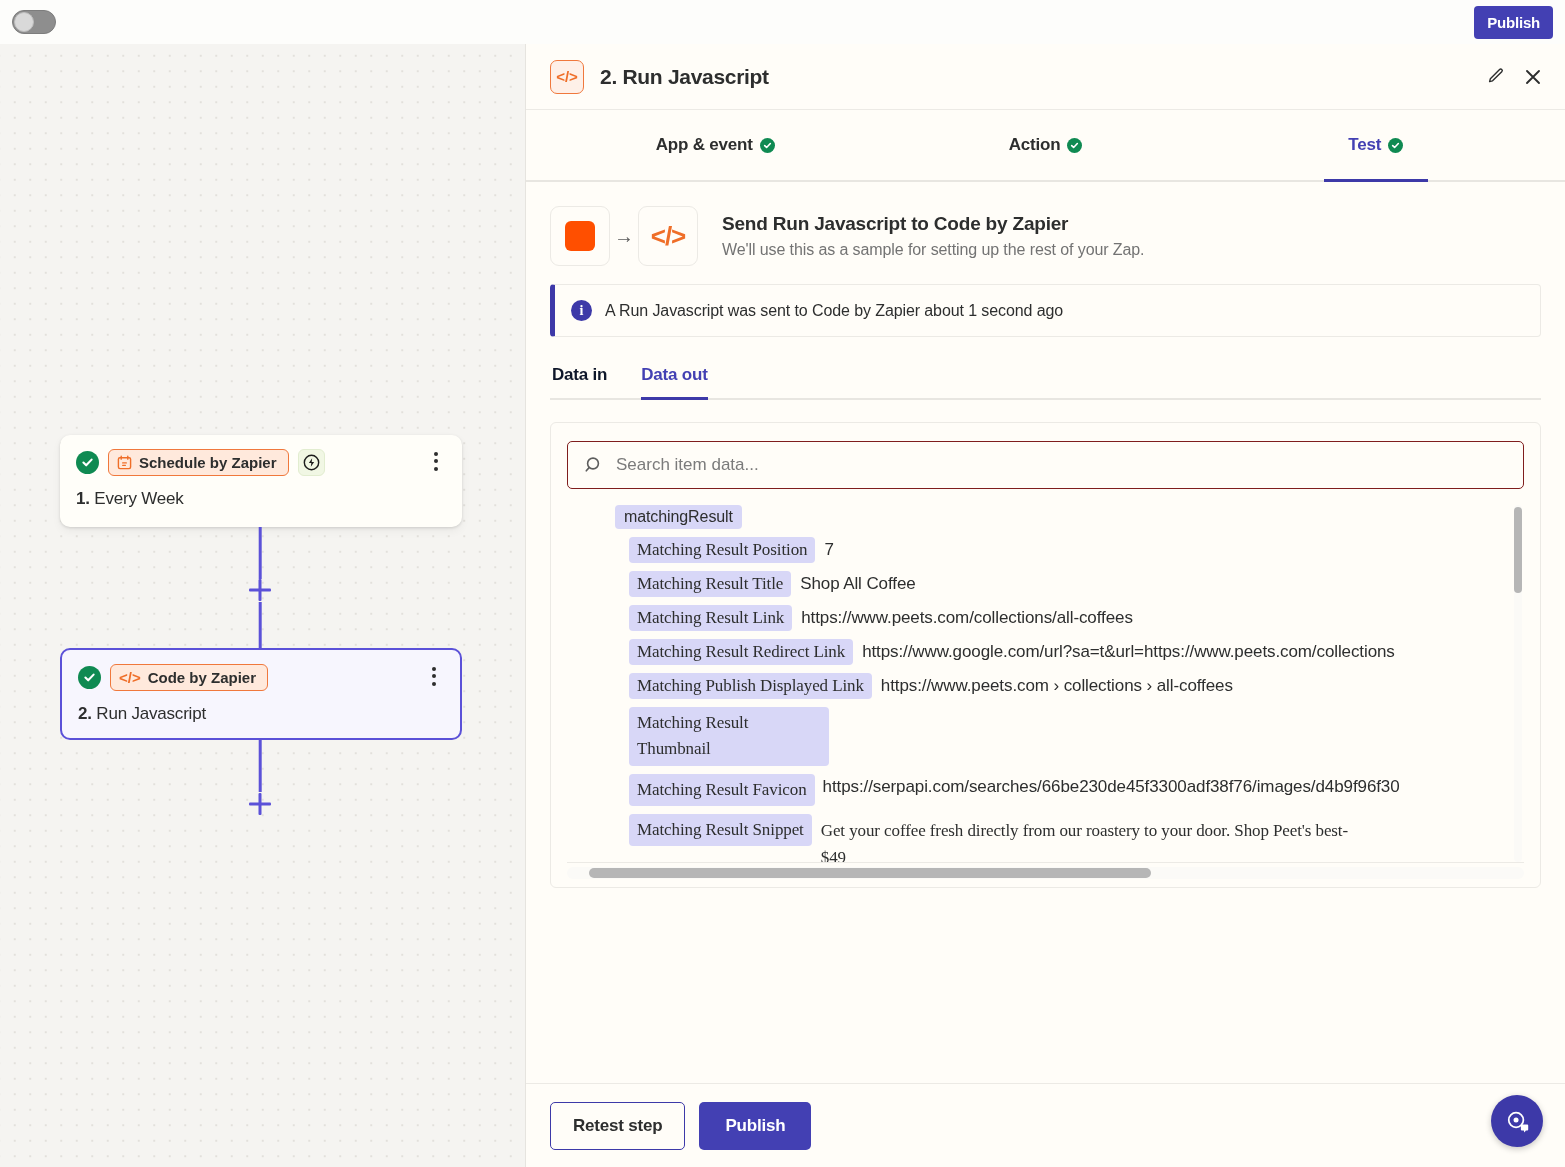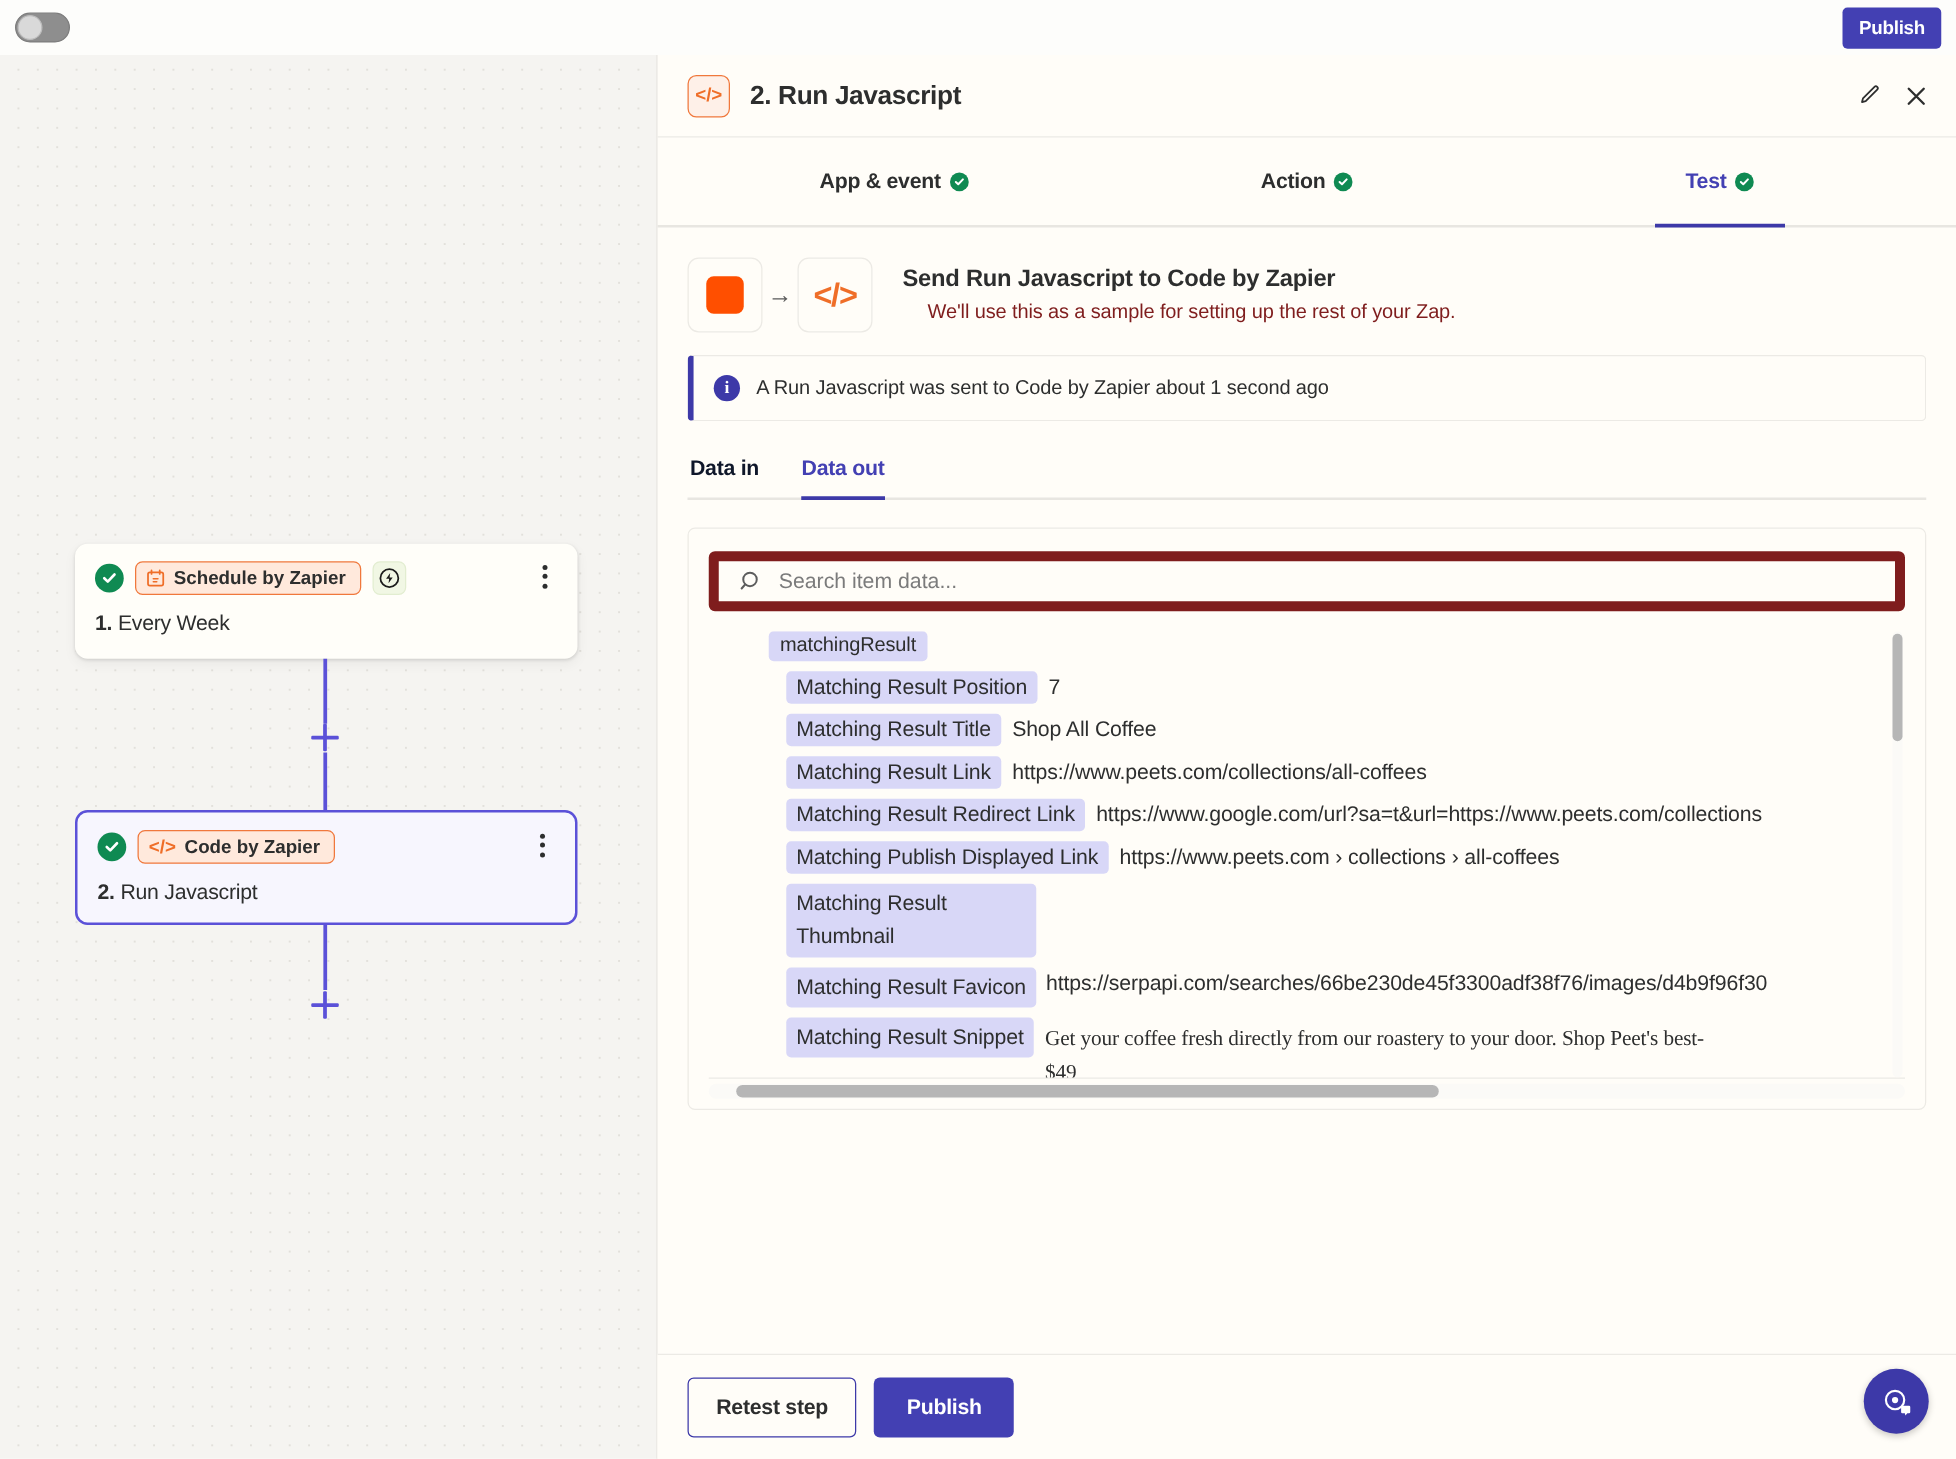--- a/index.html
+++ b/index.html
@@ -154,21 +154,21 @@
   .app-tile {
     width: 60px; height: 60px; border-radius: 9px;
     border: 1px solid #eceae5; background: #fffdf8;
     display: flex; align-items: center; justify-content: center; flex: 0 0 auto;
   }
   .app-tile .sq { width: 30px; height: 30px; border-radius: 6px; background: #ff4f00; }
   .app-tile .codeglyph { color: #ef6e28; font-size: 26px; font-weight: 700; letter-spacing: -1px; }
   .arrow { width: 28px; text-align: center; color: #5a5a5a; font-size: 20px; flex: 0 0 auto; }
   .sample-text { margin-left: 24px; }
   .sample-text h3 { font-size: 19px; font-weight: 700; color: #2d2e2e; letter-spacing: -0.2px; }
-  .sample-text p { font-size: 16px; color: #7f1d1d; margin-top: 6px; letter-spacing: -0.1px; margin-left: 20px; }
+  .sample-text p { font-size: 16px; color: #737373; margin-top: 6px; letter-spacing: -0.1px; }
 
   .banner {
     display: flex; align-items: center; gap: 13px;
     background: #fffdf8; border: 1px solid #eceae5; border-left: 5px solid #3d39a8;
     border-radius: 4px; padding: 15px 16px; margin-bottom: 28px;
   }
   .banner .info {
     width: 21px; height: 21px; border-radius: 50%; background: #3d39a8; color: #fff;
     font-size: 14px; font-weight: 700; display: flex; align-items: center;
     justify-content: center; flex: 0 0 auto; font-family: "Liberation Serif", serif;
@@ -185,21 +185,21 @@
     content: ""; position: absolute; bottom: -2px; left: 0; right: 0;
     height: 3px; background: #3d39a8;
   }
 
   .data-card {
     margin-top: 22px; border: 1px solid #eceae5; border-radius: 6px;
     background: #fffdf8; height: 466px; padding: 18px 16px 0 16px;
     display: flex; flex-direction: column;
   }
   .search-wrap {
-    border: 8px solid #7f1d1d; border-radius: 5px; height: 48px;
+    border: 1px solid #7f1d1d; border-radius: 5px; height: 48px;
     display: flex; align-items: center; gap: 12px; padding: 0 16px; flex: 0 0 auto;
     background: #fffdf8;
   }
   .search-wrap .mag { flex: 0 0 auto; display: flex; }
   .search-wrap input {
     border: none; outline: none; background: transparent; flex: 1 1 auto;
     font-size: 17px; font-family: "Liberation Sans", sans-serif; color: #2d2e2e;
   }
   .search-wrap input::placeholder { color: #7b7b7b; }
 
@@ -211,20 +211,21 @@
   .root-key {
     display: inline-block; background: #d8d7f7; color: #2d2e2e;
     border-radius: 4px; padding: 3px 9px; font-size: 16px; margin-left: 48px;
     letter-spacing: -0.1px;
   }
   .field { display: flex; align-items: flex-start; margin-left: 62px; margin-top: 8px; }
   .field .k {
     background: #d8d7f7; color: #2d2e2e; border-radius: 4px;
     padding: 3px 8px; font-size: 17px; white-space: nowrap; flex: 0 0 auto;
     letter-spacing: -0.1px;
+    font-family: Liberation Serif, serif;
   }
   .field .k.wrap2 { white-space: normal; max-width: 200px; line-height: 1.55; }
   .field .v {
     margin-left: 9px; font-size: 17px; color: #2d2e2e; white-space: nowrap;
     padding-top: 3px; letter-spacing: -0.1px;
   }
   .field .v.two { white-space: normal; line-height: 1.6; }
   .field.thumb .v { margin-left: 14px; }
   .field.fav .v { margin-left: 8px; }
 

